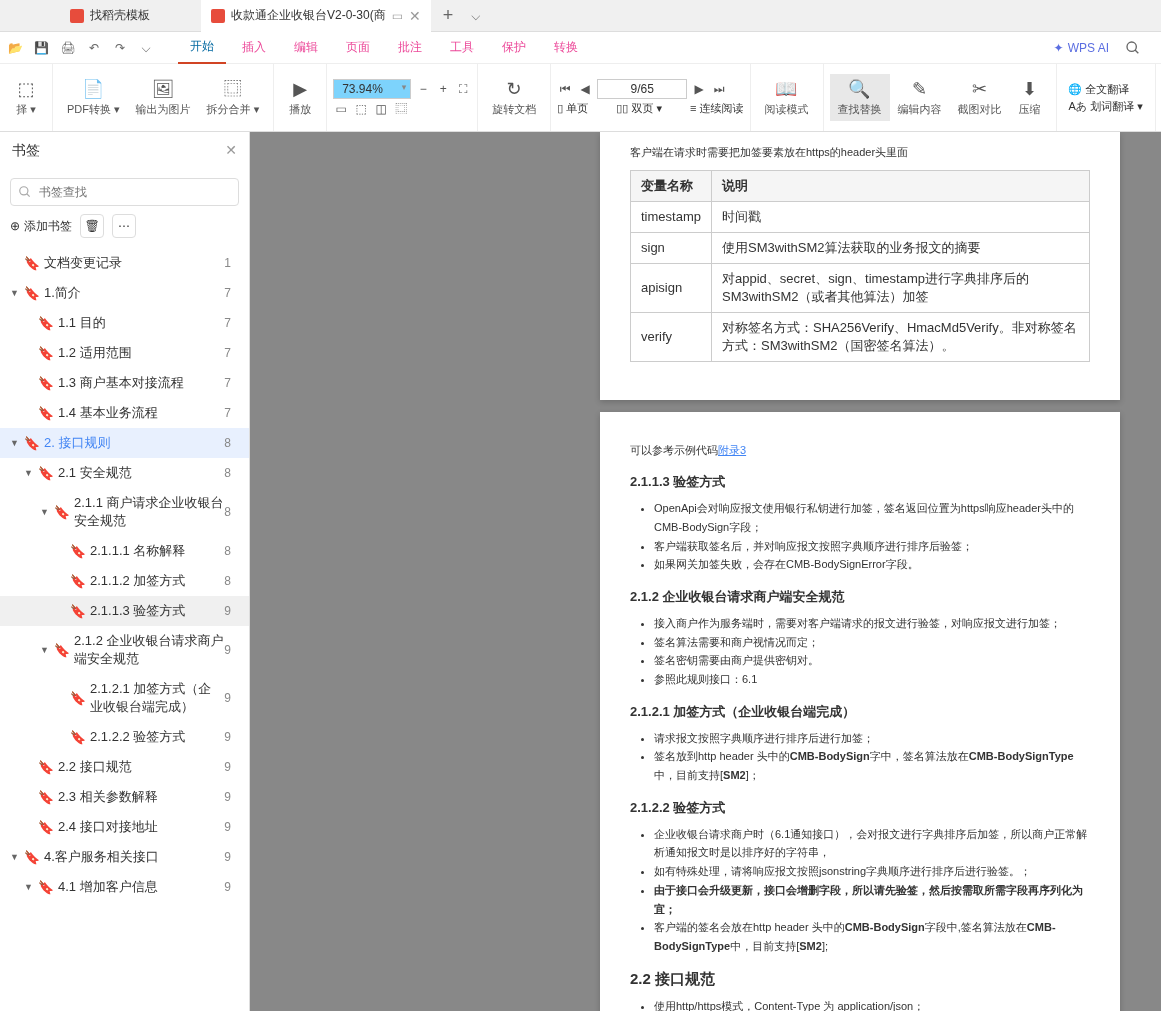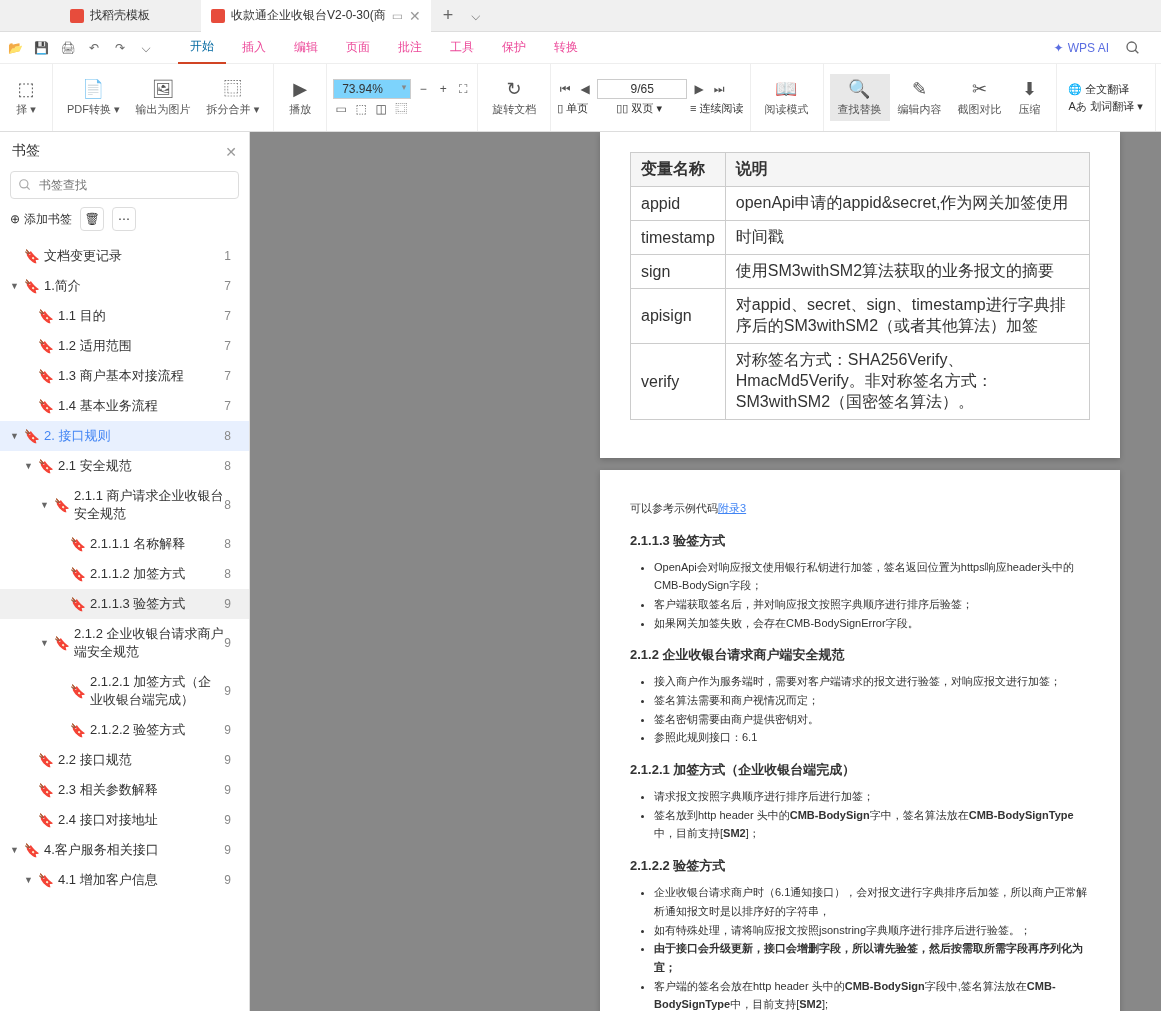--- a/index.html
+++ b/index.html
@@ -36,23 +36,23 @@
     .page-box { border: 1px solid #ccc; padding: 2px 18px; font-size: 12px; background: #fff; width: 90px; text-align: center; }
     .tb-inline { display: flex; align-items: center; gap: 4px; }
     .tb-half { padding: 0 6px; }
     .tb-stack { display: flex; flex-direction: column; gap: 2px; }
     
     
     .main { display: flex; height: calc(100vh - 132px); }
     
     
     .sidebar { width: 250px; background: #fff; border-right: 1px solid #ddd; display: flex; flex-direction: column; }
-    .sb-header { display: flex; align-items: flex-end; justify-content: space-between; padding: 10px 12px; font-size: 14px; }
+    .sb-header { display: flex; align-items: flex-start; justify-content: space-between; padding: 10px 12px; font-size: 14px; }
     .sb-close { color: #999; font-size: 14px; cursor: pointer; }
-    .sb-search { margin: 1px 10px 8px; position: relative; }
+    .sb-search { margin: 8px 10px 8px; position: relative; }
     .sb-search input { width: 100%; padding: 6px 8px 6px 28px; border: 1px solid #ddd; border-radius: 4px; font-size: 12px; }
     .sb-search-icon { position: absolute; left: 8px; top: 7px; color: #aaa; }
     .sb-actions { display: flex; align-items: center; gap: 8px; padding: 0 10px 10px; }
     .sb-action-btn { display: flex; align-items: center; gap: 4px; font-size: 12px; color: #333; cursor: pointer; }
     .sb-action-icon { width: 24px; height: 24px; border: 1px solid #ddd; border-radius: 4px; display: flex; align-items: center; justify-content: center; cursor: pointer; }
     .sb-tree { flex: 1; overflow-y: auto; }
     .tree-item { display: flex; align-items: center; padding: 6px 10px; cursor: pointer; font-size: 13px; }
     .tree-item.selected { background: #e8f0fe; color: #4285f4; }
     .tree-item.highlighted { background: #f0f0f0; }
     .tree-toggle { width: 12px; font-size: 9px; color: #666; }
@@ -69,21 +69,21 @@
     .page-1 { margin-left: 350px; width: 520px; padding: 12px 30px 30px 30px; }
     .page-2 { margin-left: 350px; width: 520px; padding: 30px; }
     
     .doc-text { font-size: 11px; line-height: 1.6; color: #333; }
     .doc-h { font-size: 13px; font-weight: bold; margin: 14px 0 8px; }
     .doc-h2 { font-size: 15px; font-weight: bold; margin: 14px 0 8px; }
     .doc-list { list-style: disc; padding-left: 24px; margin: 6px 0; }
     .doc-list li { font-size: 11px; line-height: 1.7; }
     .doc-link { color: #4285f4; text-decoration: underline; }
     
-    .doc-table { width: 100%; border-collapse: collapse; margin: 8px 0; font-size: 16px; }
+    .doc-table { width: 100%; border-collapse: collapse; margin: 8px 0; font-size: 13px; }
     .doc-table th, .doc-table td { border: 1px solid #ccc; padding: 6px 10px; text-align: left; }
     .doc-table th { background: #f5f5f5; font-weight: bold; }
     
     svg { display: block; }
   </style>
 </head>
 <body>
 
 <div class="tab-bar">
   <div class="tab">
@@ -366,32 +366,29 @@
           <span class="tree-toggle">▼</span>
           <span class="tree-icon">🔖</span>
           <span class="tree-label">4.1 增加客户信息</span>
           <span class="tree-page">9</span>
         </div>
       </div>
   </div>
 
   <div class="content">
     <div class="page page-1">
+      <p class="doc-text">客户端在请求时需要把加签要素放在https的header头里面</p>
       <table class="doc-table">
         <thead>
           <tr>
               <th>变量名称</th>
               <th>说明</th>
             </tr>
         </thead>
         <tbody id="table-body">
-            <tr>
-              <td>appid</td>
-              <td>openApi申请的appid&amp;secret,作为网关加签使用</td>
-            </tr>
             <tr>
               <td>timestamp</td>
               <td>时间戳</td>
             </tr>
             <tr>
               <td>sign</td>
               <td>使用SM3withSM2算法获取的业务报文的摘要</td>
             </tr>
             <tr>
               <td>apisign</td>

